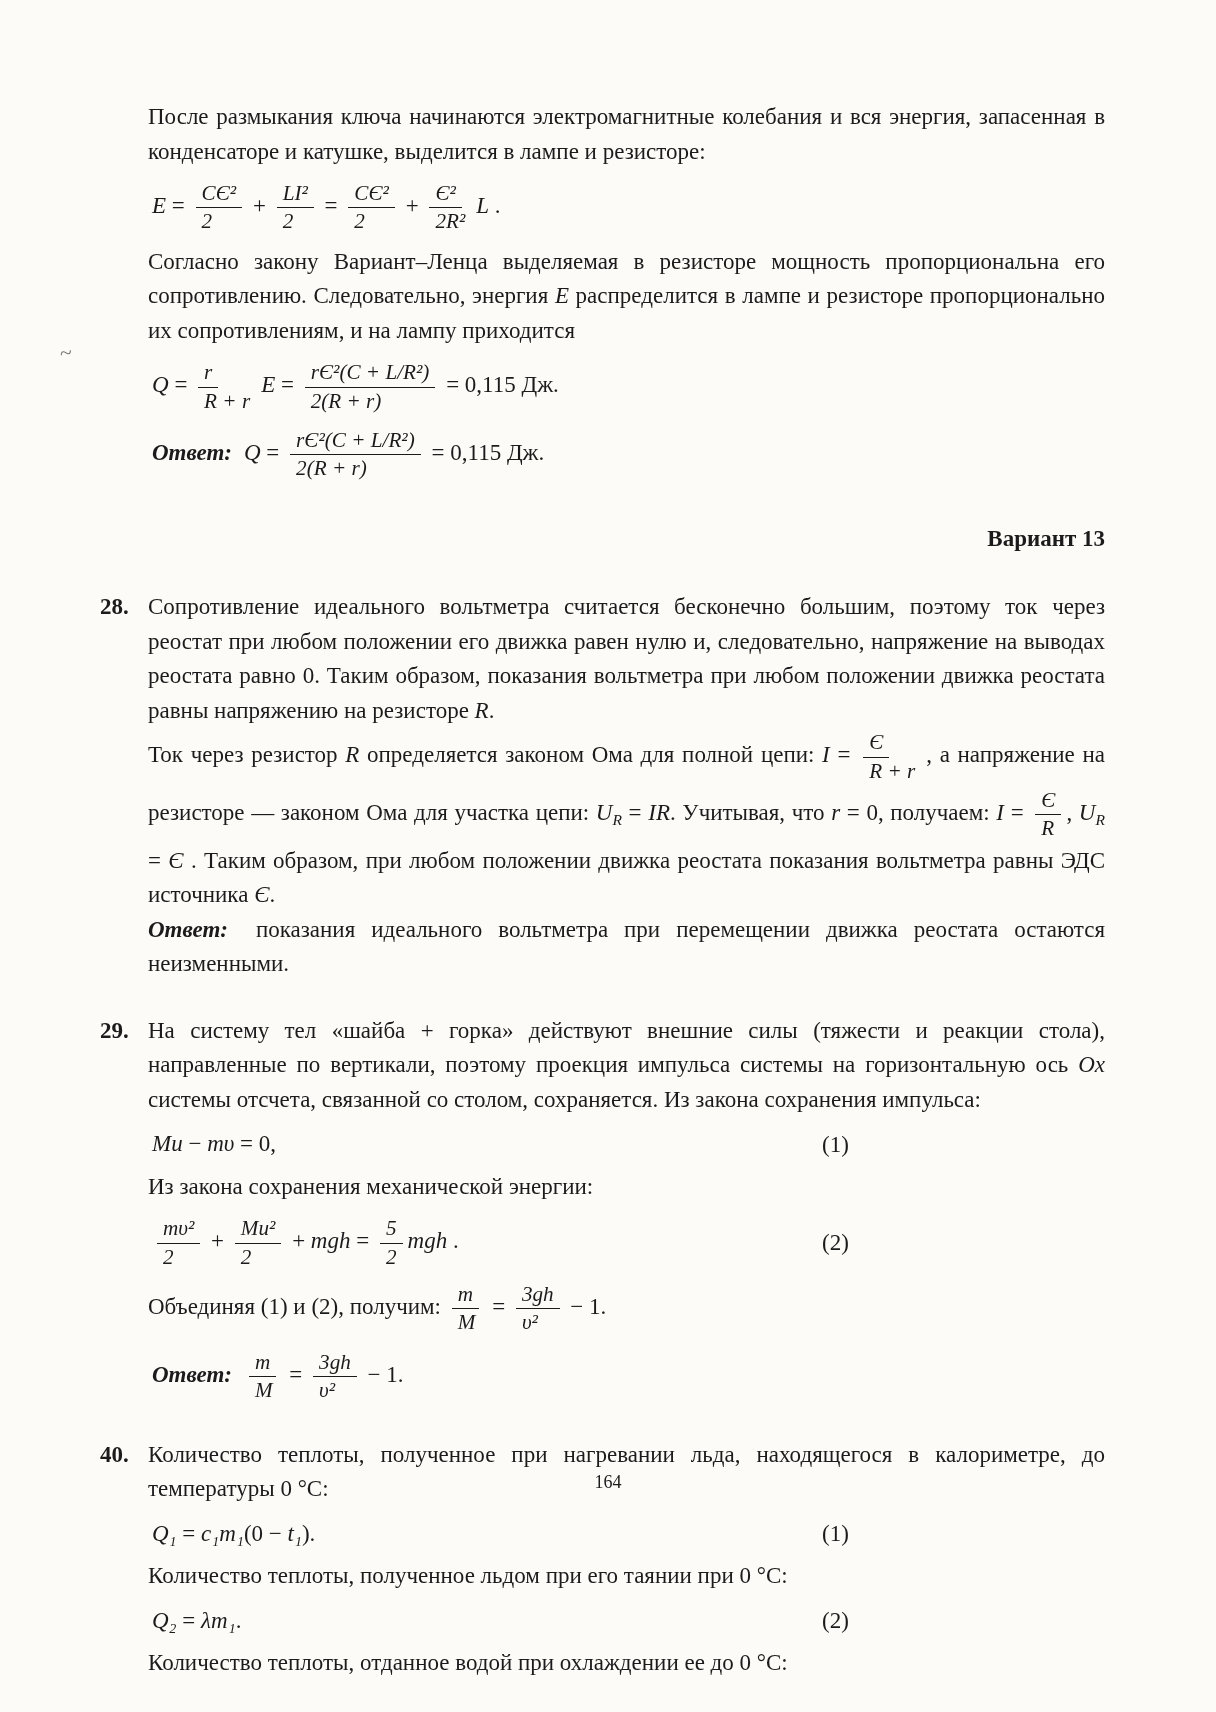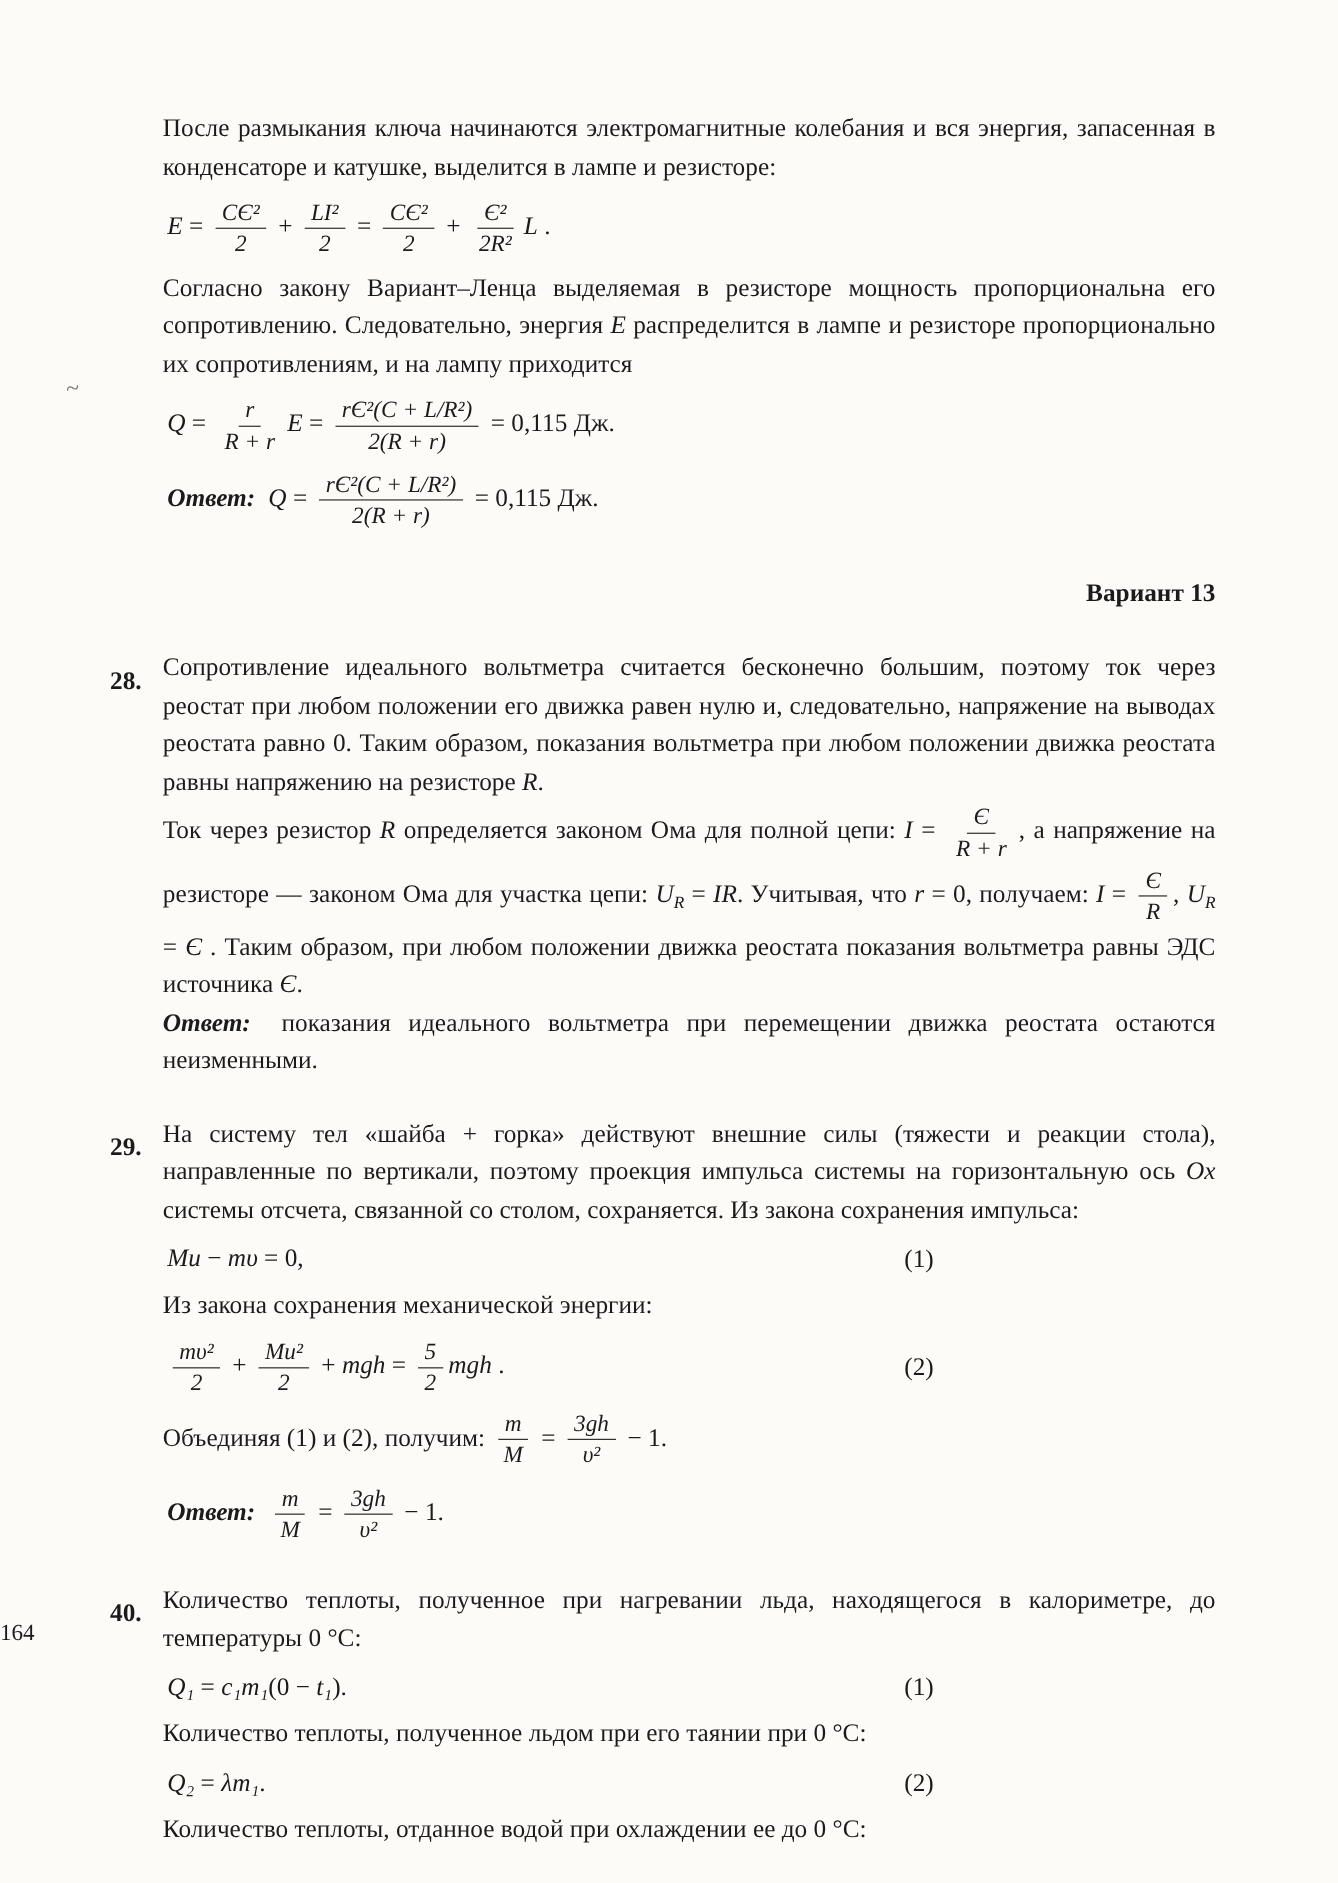--- a/index.html
+++ b/index.html
@@ -31,21 +31,21 @@
   .mi { font-style: italic; }
   .mt { font-style: normal; }
   .otvet {
     font-style: italic;
     font-weight: bold;
     margin-right: 12px;
   }
   .frac {
     display: inline-flex;
     flex-direction: column;
-    align-items: center;
+    align-items: flex-start;
     vertical-align: middle;
     text-align: center;
     margin: 2px 5px;
     font-size: 0.92em;
     line-height: 1.2;
   }
   .frac .fnum {
     display: block;
     padding: 0 6px 1px;
     border-bottom: 1.5px solid #1b1b1b;
@@ -79,38 +79,39 @@
     text-align: right;
     margin: 38px 0 34px;
   }
   .problem {
     position: relative;
     margin-top: 32px;
   }
   .pnum {
     position: absolute;
     left: -48px;
-    top: 12px;
+    top: 0;
     font-weight: bold;
   }
   .intro { margin-top: 16px; }
   .margin-mark {
     position: absolute;
     left: 60px;
     top: 340px;
     color: #777;
     font-size: 22px;
     transform: rotate(-8deg);
   }
   .pageno {
     position: absolute;
     left: 0;
     right: 0;
     top: 1472px;
-    font-size: 21px;
+    text-align: center;
+    font-size: 18px;
     color: #1b1b1b;
   }
 </style>
 </head>
 <body>
 
 <div class="page">
 
   <div class="margin-mark">~</div>
 

